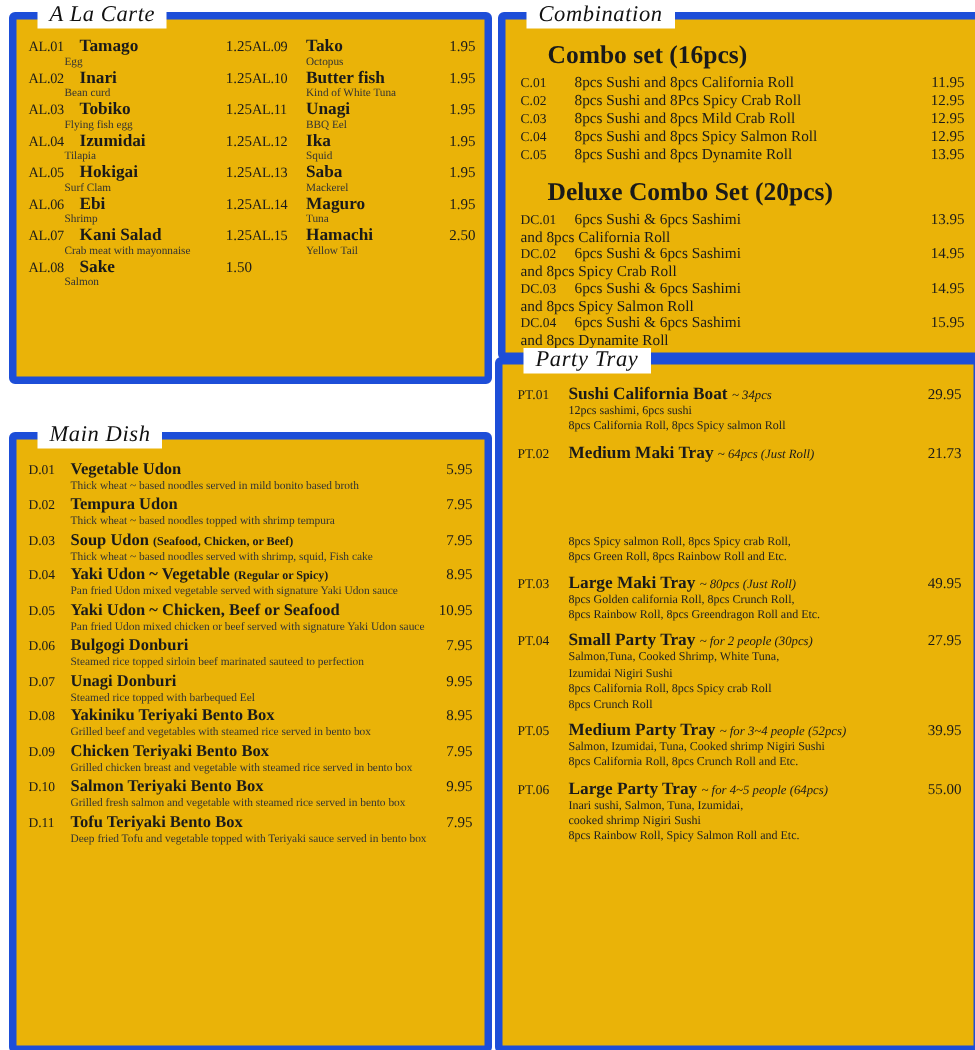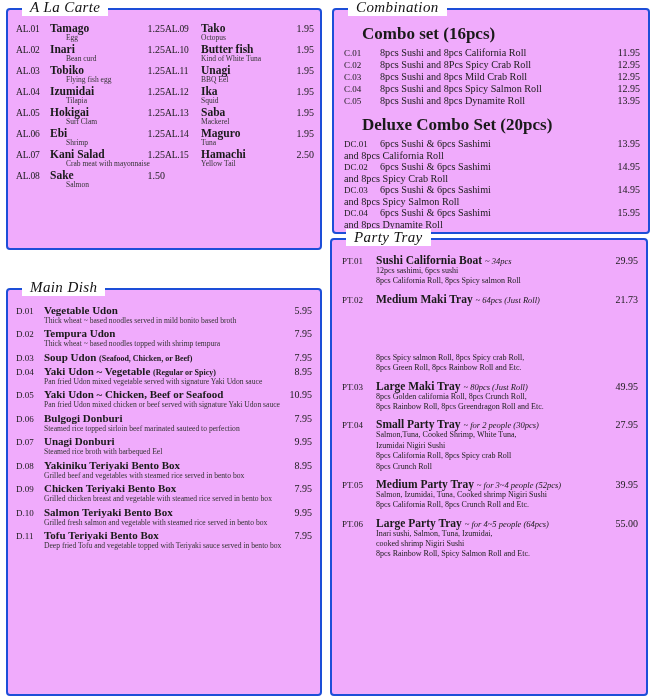--- a/index.html
+++ b/index.html
@@ -7,41 +7,41 @@
     width:650px;height:700px;
     background:#ffffff;
     font-family:"Liberation Serif", serif;
     color:#1a1a1a;
     position:relative;
     overflow:hidden;
   }
   .page{position:absolute;inset:0;}
 
   
-  .panel{position:absolute;border:2px solid #1d4ed8;border-radius:4px;background:#f0abfc;}
+  .panel{position:absolute;border:5px solid #1d4ed8;border-radius:4px;background:#eab308;}
   .panel-title{
     position:absolute;top:-11px;left:14px;background:#fff;padding:0 8px;
     font-family:"Liberation Serif", serif;font-style:italic;font-size:15px;
     letter-spacing:.4px;color:#111;
   }
 
   #alacarte{left:6px;top:8px;width:312px;height:238px;}
   #maindish{left:6px;top:288px;width:312px;height:404px;}
   #combination{left:332px;top:8px;width:314px;height:222px;}
   #partytray{left:330px;top:238px;width:314px;height:454px;}
 
   
   .alc-wrap{display:flex;gap:0;padding:12px 6px 4px 8px;justify-content:flex-end;}
   .alc-col{width:50%;}
   .alc-item{margin-bottom:1px;}
   .alc-line{display:flex;align-items:baseline;}
   .alc-code{font-size:9.5px;width:34px;flex:none;letter-spacing:-.2px;}
   .alc-name{font-size:11.5px;font-weight:bold;flex:1;}
   .alc-price{font-size:10px;width:30px;text-align:right;flex:none;}
-  .alc-desc{font-size:7.5px;color:#333;margin-left:50px;margin-top:-1px;}
+  .alc-desc{font-size:7.5px;color:#333;margin-left:24px;margin-top:-1px;}
   .alc-col.right .alc-code{width:36px;}
   .alc-col.right .alc-desc{margin-left:36px;}
 
   
   .md-list{padding:14px 8px 4px 8px;}
   .md-item{margin-bottom:2px;}
   .md-line{display:flex;align-items:baseline;}
   .md-code{font-size:9px;width:28px;flex:none;}
   .md-name{font-size:11px;font-weight:bold;flex:1;}
   .md-sub{font-size:8px;font-weight:bold;font-style:normal;}
@@ -242,20 +242,21 @@
         </div>
         <div class="md-desc" style="white-space: pre-line;">Thick wheat ~ based noodles topped with shrimp tempura</div>
       </div>
 
       <div class="md-item">
         <div class="md-line">
           <span class="md-code">D.03</span>
           <span class="md-name"><span>Soup Udon</span> <span class="md-sub">(Seafood, Chicken, or Beef)</span></span>
           <span class="md-price">7.95</span>
         </div>
+        <div class="md-desc" style="white-space: pre-line;">Thick wheat ~ based noodles served with shrimp, squid, Fish cake</div>
       </div>
 
       <div class="md-item">
         <div class="md-line">
           <span class="md-code">D.04</span>
           <span class="md-name"><span>Yaki Udon ~ Vegetable</span> <span class="md-sub">(Regular or Spicy)</span></span>
           <span class="md-price">8.95</span>
         </div>
         <div class="md-desc" style="white-space: pre-line;">Pan fried Udon mixed vegetable served with signature Yaki Udon sauce</div>
       </div>
@@ -277,21 +278,21 @@
         </div>
         <div class="md-desc" style="white-space: pre-line;">Steamed rice topped sirloin beef marinated sauteed to perfection</div>
       </div>
 
       <div class="md-item">
         <div class="md-line">
           <span class="md-code">D.07</span>
           <span class="md-name">Unagi Donburi</span>
           <span class="md-price">9.95</span>
         </div>
-        <div class="md-desc" style="white-space: pre-line;">Steamed rice broth with barbequed Eel</div>
+        <div class="md-desc" style="white-space: pre-line;">Steamed rice topped with barbequed Eel</div>
       </div>
 
       <div class="md-item">
         <div class="md-line">
           <span class="md-code">D.08</span>
           <span class="md-name">Yakiniku Teriyaki Bento Box</span>
           <span class="md-price">8.95</span>
         </div>
         <div class="md-desc" style="white-space: pre-line;">Grilled beef and vegetables with steamed rice served in bento box</div>
       </div>

